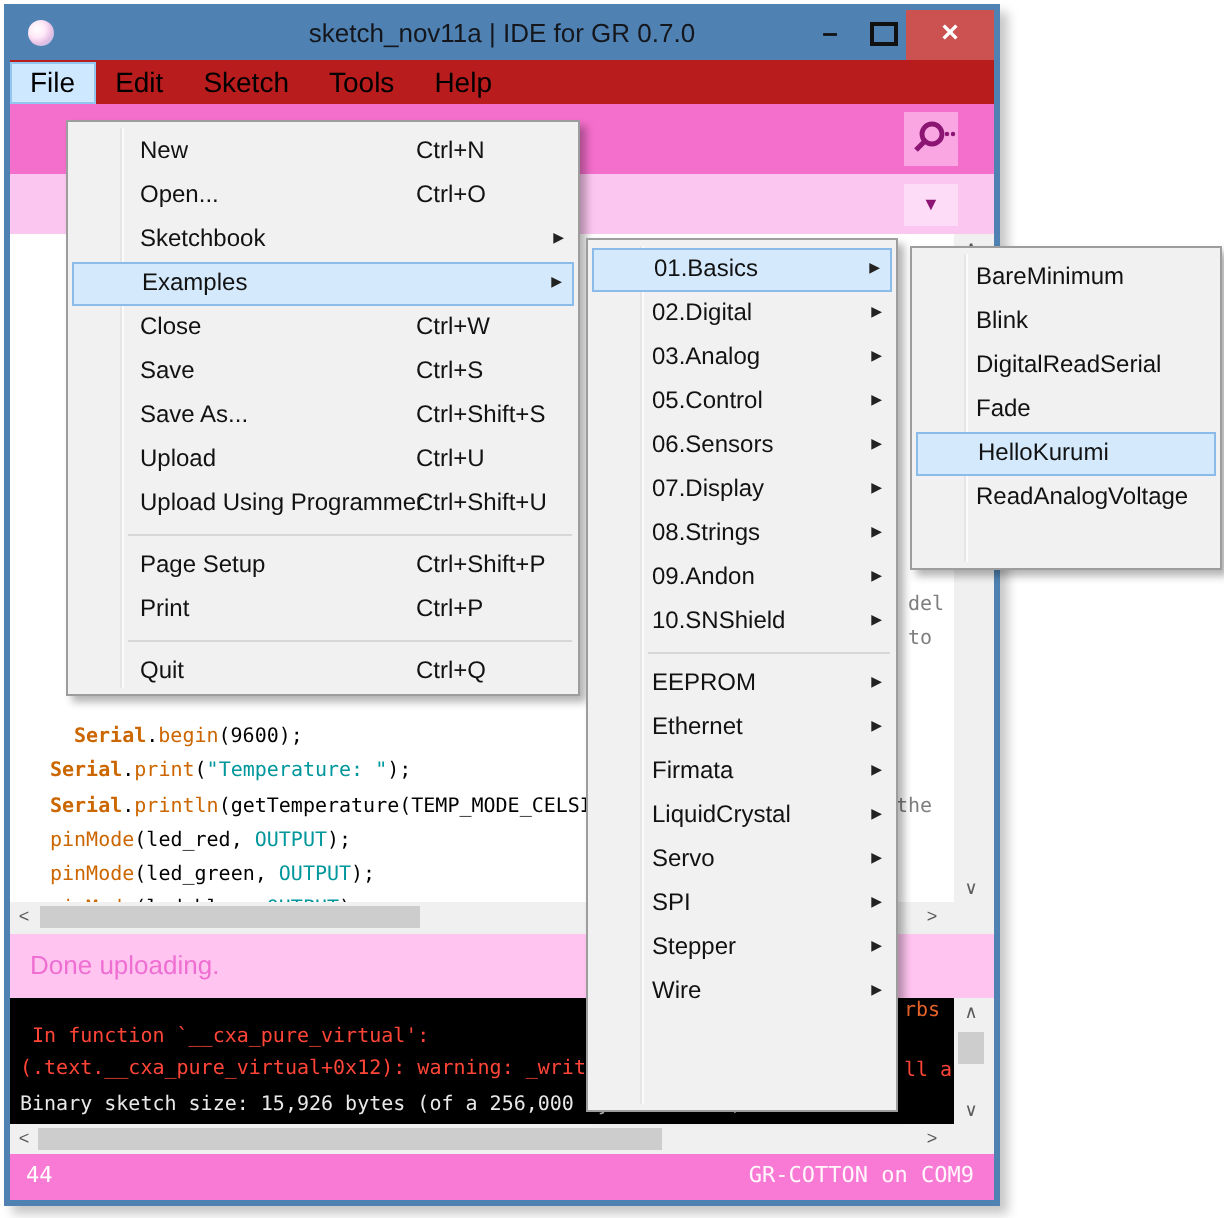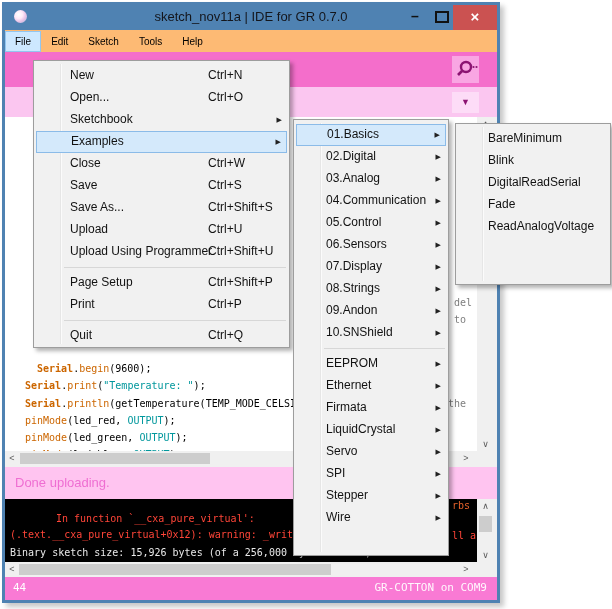--- a/index.html
+++ b/index.html
@@ -17,22 +17,22 @@
             background:radial-gradient(circle at 35% 35%, #ffffff 0%, #ffe9f7 35%, #e8c2e6 60%, #9fb8d8 100%);}
   .title{position:absolute;left:0;right:0;top:4px;text-align:center;
          font-size:13px;color:#14161c;}
   .btn-min{position:absolute;left:398px;top:0;width:24px;height:25px;color:#111;
            font-size:14px;font-weight:bold;text-align:center;line-height:22px;}
   .btn-max{position:absolute;left:424px;top:0;width:24px;height:25px;}
   .max-glyph{position:absolute;left:6px;top:6px;width:10px;height:8px;border:2px solid #111;}
   .btn-close{position:absolute;left:448px;top:0;width:44px;height:25px;background:var(--close);
              color:#fff;font-size:15px;font-weight:bold;text-align:center;line-height:24px;}
 
-  .menubar{position:absolute;left:0;top:25px;width:100%;height:22px;background:#fdba74;
-           border-bottom:1px solid #e3e3e3;font-size:10px;color:#000;}
+  .menubar{position:absolute;left:0;top:25px;width:100%;height:22px;background:#b91c1c;
+           border-bottom:1px solid #e3e3e3;font-size:14px;color:#000;}
   .mb-item{display:inline-block;padding:0 9px;margin:1px 0 0 0;line-height:19px;border:1px solid transparent;}
   .mb-item.active{background:#cde8ff;border:1px solid #92c6f0;}
 
   .toolbar-row1{position:absolute;left:0;top:47px;width:100%;height:35px;background:var(--row1);}
   .btn-serial{position:absolute;left:447px;top:4px;width:27px;height:27px;background:var(--btn1);}
   .toolbar-row2{position:absolute;left:0;top:82px;width:100%;height:30px;background:var(--row2);}
   .btn-tabmenu{position:absolute;left:447px;top:5px;width:27px;height:21px;background:var(--btn2);
                text-align:center;line-height:20px;font-size:9px;color:var(--magenta);}
 
   
@@ -142,21 +142,21 @@
       <span class="sb-thumb hthumb" style="left:15px;width:190px"></span>
       <span class="sb-arrow h" style="right:4px">&gt;</span>
     </div>
     <div class="corner editor-corner"></div>
 
     <div class="upload-bar">
       <span class="upload-text">Done uploading.</span>
     </div>
 
     <div class="console" id="console">
-        <div class="console-line red" style="top: 14px; margin-left: 40px;"> In function `__cxa_pure_virtual':</div>
+        <div class="console-line red" style="top: 14px;"> In function `__cxa_pure_virtual':</div>
         <div class="console-line red" style="top: 30px; text-align: right;">(.text.__cxa_pure_virtual+0x12): warning: _writ</div>
         <div class="console-line white" style="top: 48px;">Binary sketch size: 15,926 bytes (of a 256,000 byte maximum)   6% used</div>
         <span class="cfrag orange" style="left: 447px; top: 1px;">rbs</span>
         <span class="cfrag red" style="left: 447px; top: 31px;">ll a</span>
       </div>
 
     <div class="vscroll console-vscroll">
       <span class="sb-arrow" style="top:0">∧</span>
       <span class="sb-thumb vthumb" style="top:17px;height:16px"></span>
       <span class="sb-arrow" style="bottom:0">∨</span>
@@ -189,21 +189,20 @@
       <div class="mi"><span class="mi-label">Page Setup</span><span class="mi-shortcut">Ctrl+Shift+P</span></div>
       <div class="mi"><span class="mi-label">Print</span><span class="mi-shortcut">Ctrl+P</span></div>
       <div class="msep"></div>
       <div class="mi"><span class="mi-label">Quit</span><span class="mi-shortcut">Ctrl+Q</span></div>
     </div>
   <div class="menu menu-sub" id="menu-examples">
       <div class="gutter"></div>
       <div class="mi hl"><span class="mi-label">01.Basics</span><span class="mi-arrow">▶</span></div>
       <div class="mi"><span class="mi-label">02.Digital</span><span class="mi-arrow">▶</span></div>
       <div class="mi"><span class="mi-label">03.Analog</span><span class="mi-arrow">▶</span></div>
-      <div class="mi"><span class="mi-label">04.Communication</span><span class="mi-arrow">▶</span></div>
       <div class="mi"><span class="mi-label">05.Control</span><span class="mi-arrow">▶</span></div>
       <div class="mi"><span class="mi-label">06.Sensors</span><span class="mi-arrow">▶</span></div>
       <div class="mi"><span class="mi-label">07.Display</span><span class="mi-arrow">▶</span></div>
       <div class="mi"><span class="mi-label">08.Strings</span><span class="mi-arrow">▶</span></div>
       <div class="mi"><span class="mi-label">09.Andon</span><span class="mi-arrow">▶</span></div>
       <div class="mi"><span class="mi-label">10.SNShield</span><span class="mi-arrow">▶</span></div>
       <div class="msep"></div>
       <div class="mi"><span class="mi-label">EEPROM</span><span class="mi-arrow">▶</span></div>
       <div class="mi"><span class="mi-label">Ethernet</span><span class="mi-arrow">▶</span></div>
       <div class="mi"><span class="mi-label">Firmata</span><span class="mi-arrow">▶</span></div>
@@ -212,15 +211,16 @@
       <div class="mi"><span class="mi-label">SPI</span><span class="mi-arrow">▶</span></div>
       <div class="mi"><span class="mi-label">Stepper</span><span class="mi-arrow">▶</span></div>
       <div class="mi"><span class="mi-label">Wire</span><span class="mi-arrow">▶</span></div>
     </div>
   <div class="menu menu-sub" id="menu-basics">
       <div class="gutter"></div>
       <div class="mi"><span class="mi-label">BareMinimum</span></div>
       <div class="mi"><span class="mi-label">Blink</span></div>
       <div class="mi"><span class="mi-label">DigitalReadSerial</span></div>
       <div class="mi"><span class="mi-label">Fade</span></div>
+      <div class="mi hl"><span class="mi-label">HelloKurumi</span></div>
       <div class="mi"><span class="mi-label">ReadAnalogVoltage</span></div>
     </div>
 </div>
 
 </body></html>

